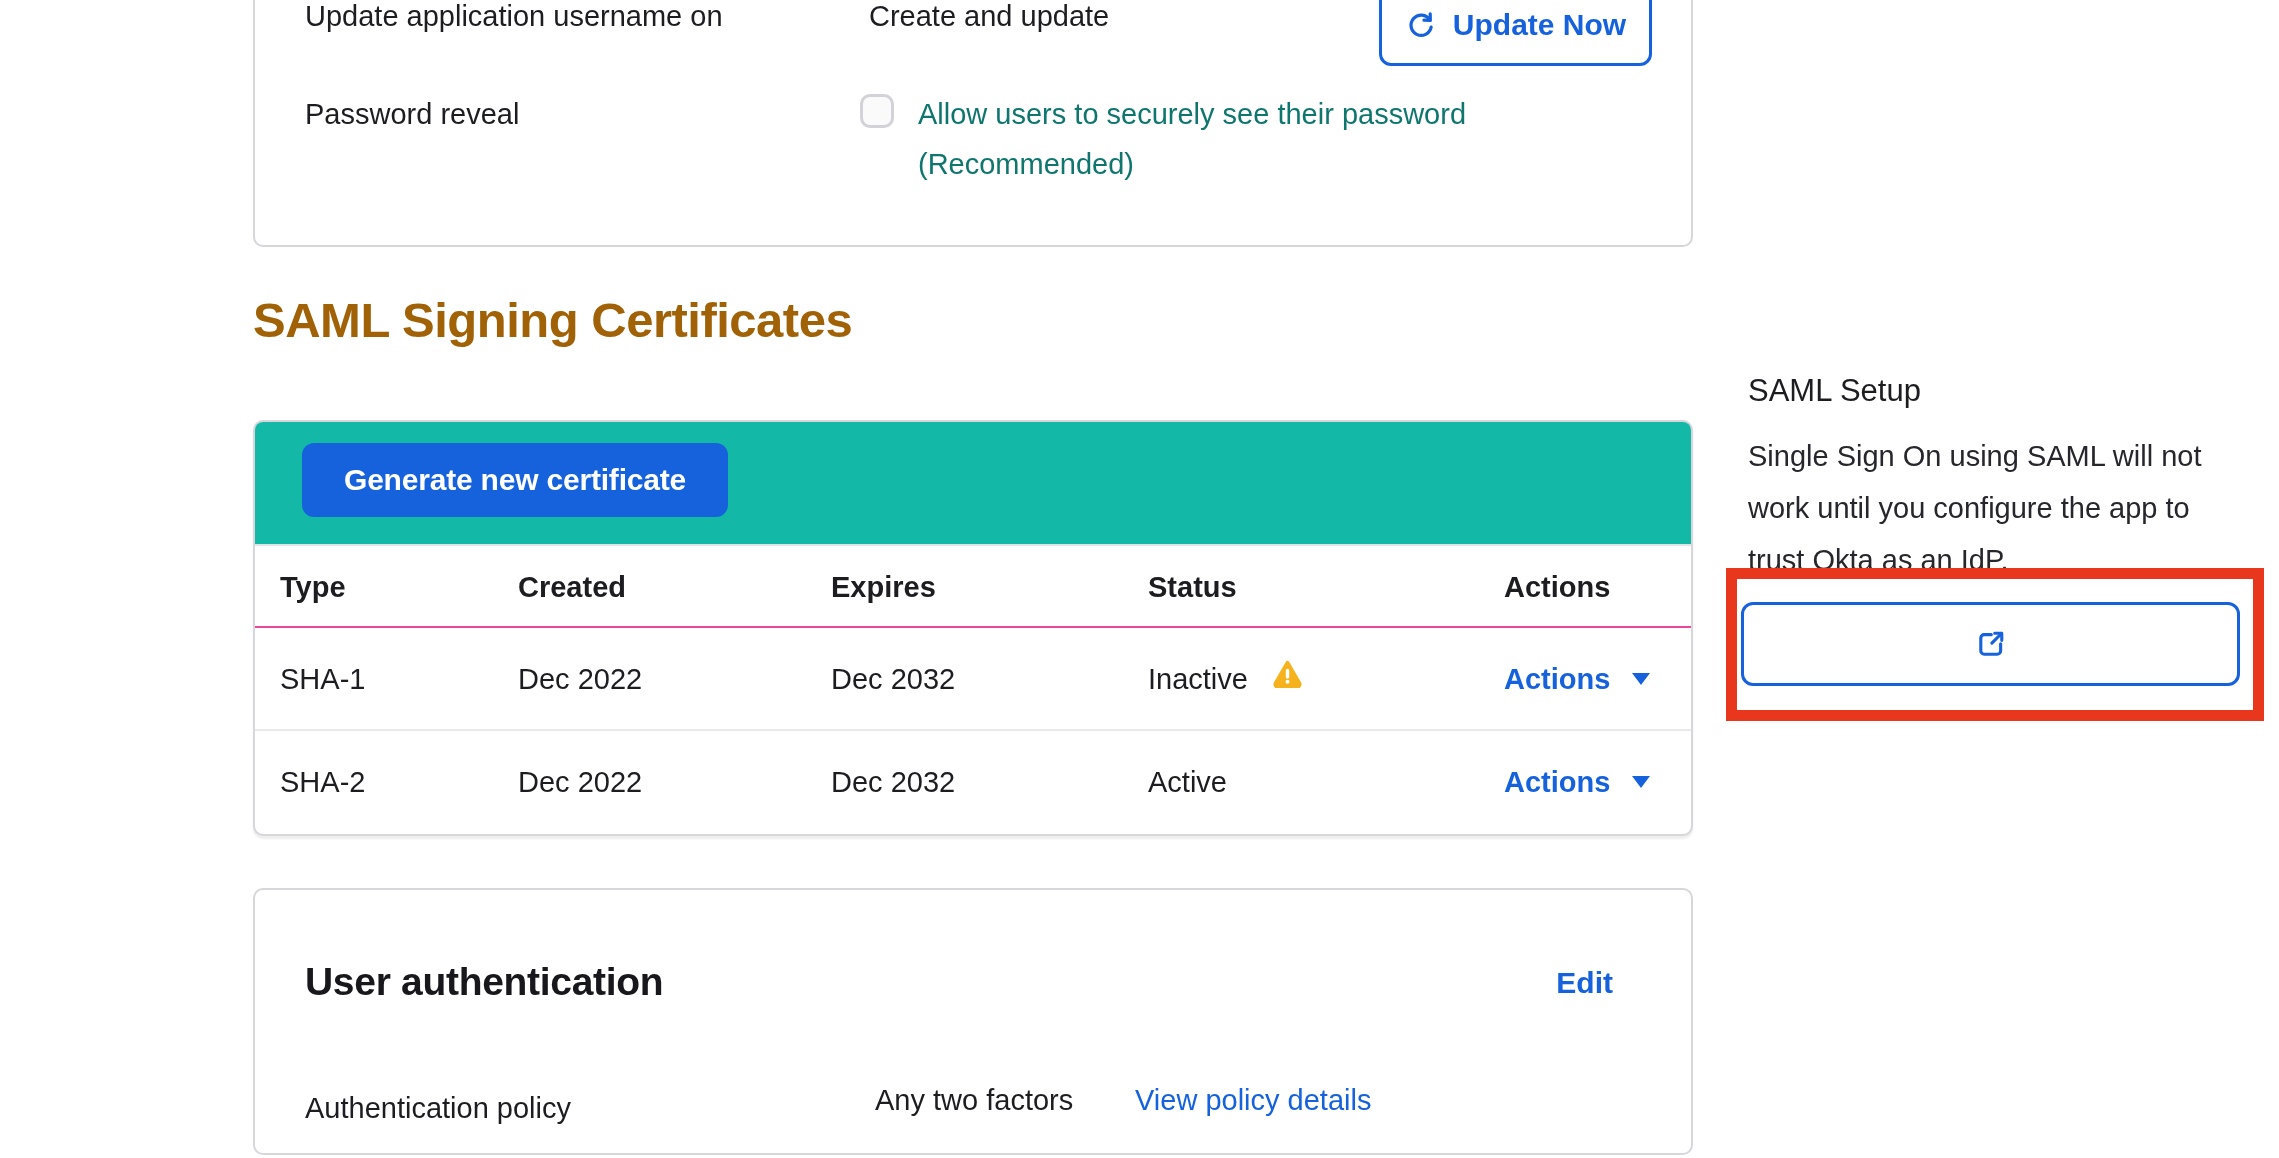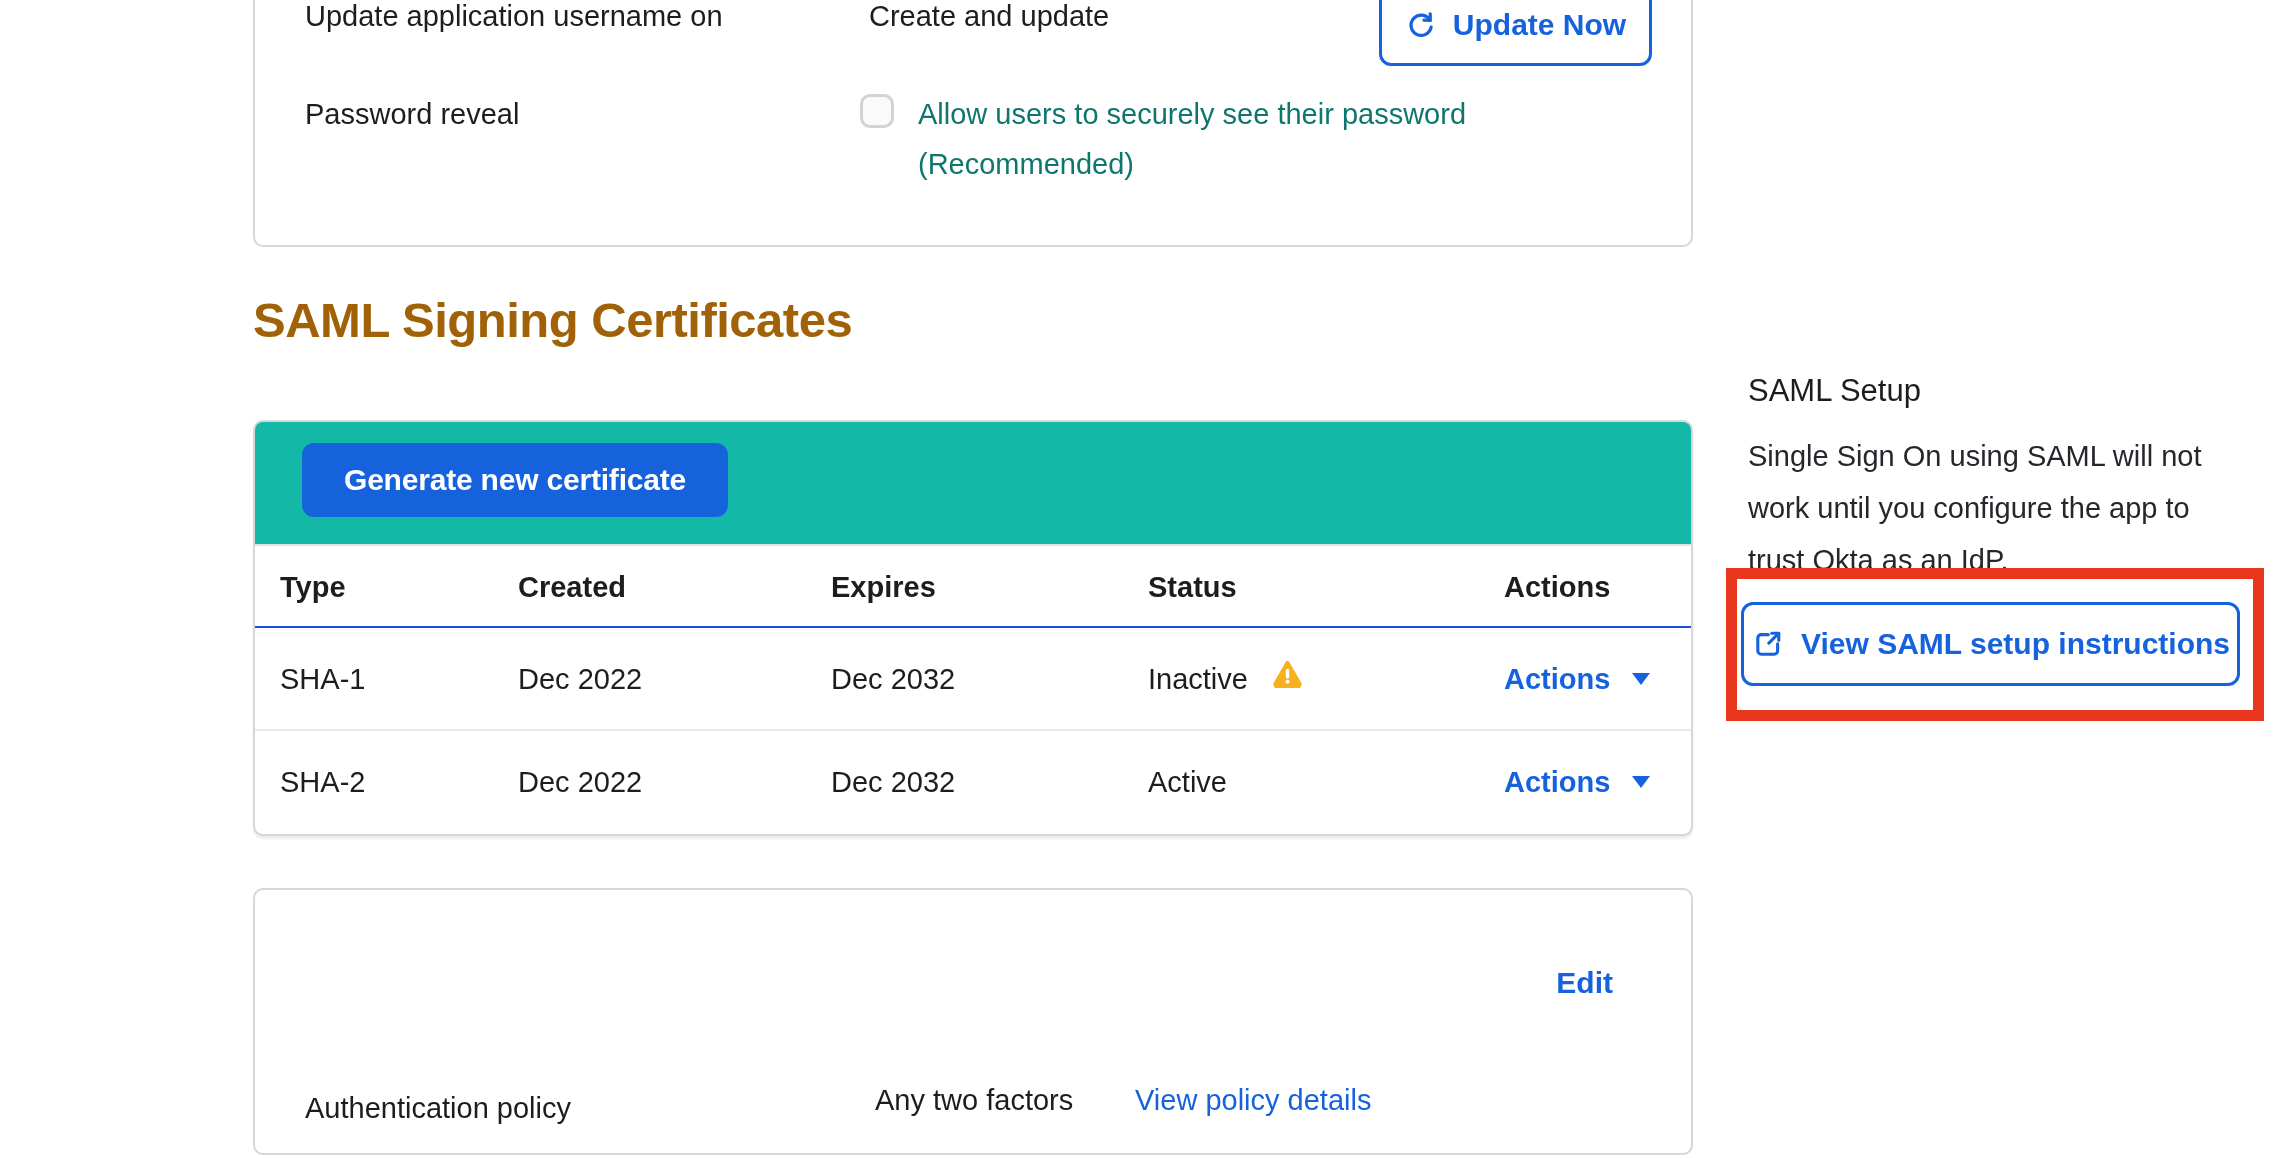--- a/index.html
+++ b/index.html
@@ -53,21 +53,21 @@
     border-radius:8px 8px 0 0;
   }
   .btn-primary {
     position:absolute; left:47px; top:21px; height:74px; padding:0 42px;
     display:inline-flex; align-items:center; background:#1662dd; color:#ffffff;
     border:none; border-radius:12px; font-weight:bold; font-size:30px;
     letter-spacing:-0.2px; cursor:pointer; font-family:inherit;
   }
   .thead, .trow { position:absolute; left:0; width:100%; box-sizing:border-box; }
   .thead { top:124px; height:82px; line-height:82px; font-weight:bold;
-           font-size:29px; border-bottom:2px solid #1d4ed8; }
+           font-size:29px; border-bottom:2px solid #ec4899; }
   .trow  { height:103px; line-height:103px; font-size:29px; }
   .row-1 { top:206px; border-bottom:2px solid #e9e9ec; }
   .row-2 { top:309px;text-align:right; }
   .c  { position:absolute; white-space:nowrap; }
   .c1 { left:25px; } .c2 { left:263px; } .c3 { left:576px; }
   .c4 { left:893px; } .c5 { left:1249px; }
   .warning-icon { display:inline-block; vertical-align:middle; margin-left:16px;
                   position:relative; top:-3px; }
   .actions-link { color:#1662dd; font-weight:bold; cursor:pointer; }
   .caret {
@@ -164,20 +164,21 @@
         <span>Active</span>
       </span>
       <span class="c c5 actions-link">
         <span>Actions</span>
         <span class="caret"></span>
       </span>
     </div>
   </div>
 
   <div class="card auth-card">
+    <div class="abs card-title" style="left:50px; top:70px;">User authentication</div>
 
     <div class="abs edit-link link-blue" style="right:78px; top:76px;">Edit</div>
 
     <div class="abs label-text" style="left:50px; top:200px;">Authentication policy</div>
 
     <div class="abs label-text" style="left:620px; top:192px;">Any two factors</div>
 
     <div class="abs label-text link-blue" style="left:880px; top:192px;">View policy details</div>
   </div>
 
@@ -192,16 +193,15 @@
   <div class="annotation-rect"></div>
 
   <button class="btn-outline saml-btn">
     <span style="display:inline-flex;">
       <svg width="34" height="34" viewBox="0 0 24 24" fill="none">
         <path d="M12.2 5.4 H7.2 a2.4 2.4 0 0 0 -2.4 2.4 V16.8 a2.4 2.4 0 0 0 2.4 2.4 H16.4 a2.4 2.4 0 0 0 2.4 -2.4 V11.8" stroke="#1662dd" stroke-width="2.2" stroke-linecap="round"></path>
         <path d="M14.6 4.4 h5 v5" stroke="#1662dd" stroke-width="2.2" stroke-linecap="round" stroke-linejoin="round"></path>
         <path d="M19.4 4.6 L12.6 11.4" stroke="#1662dd" stroke-width="2.2" stroke-linecap="round"></path>
       </svg>
     </span>
-    <span>View SAML setup instructions</span>
   </button>
 
 </div>
 
 </body></html>

